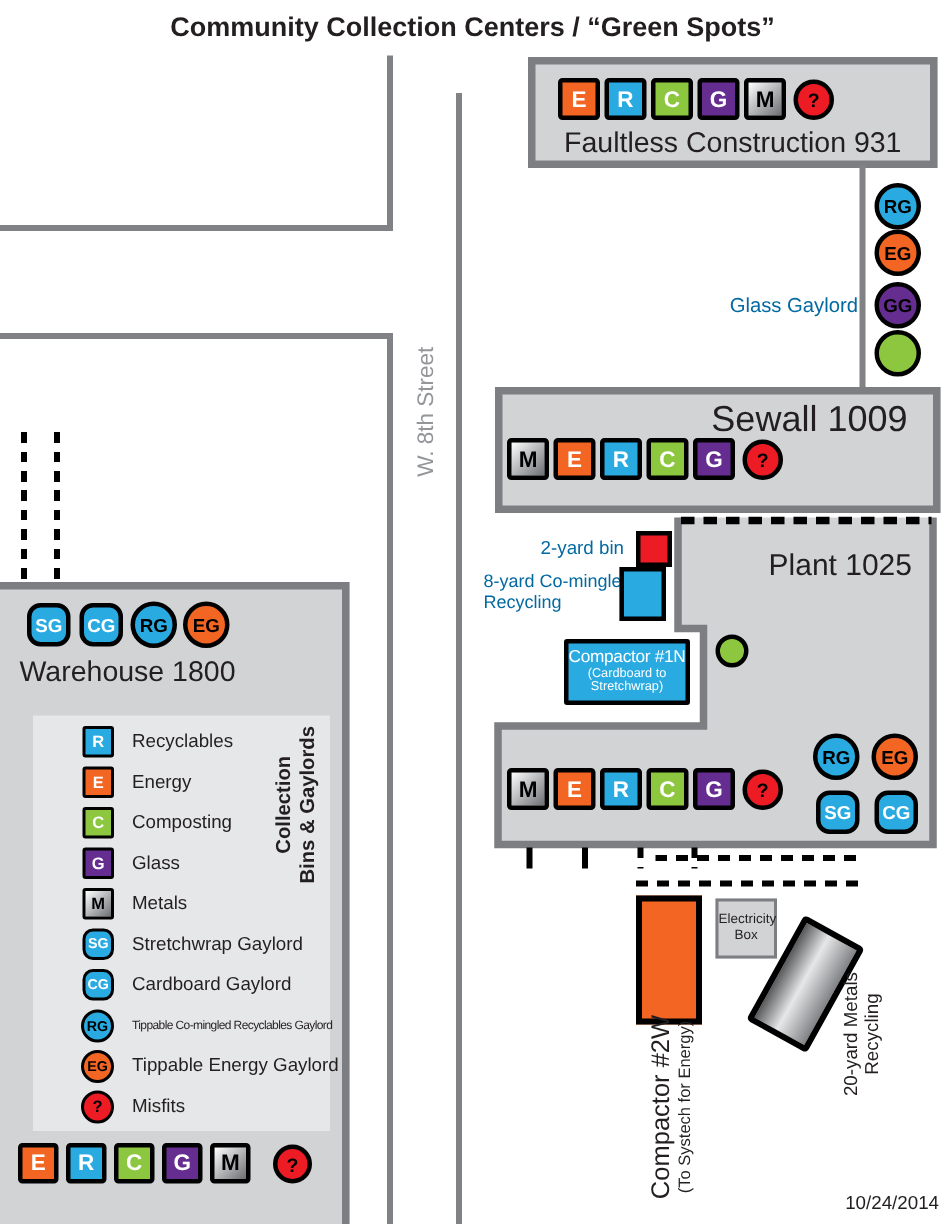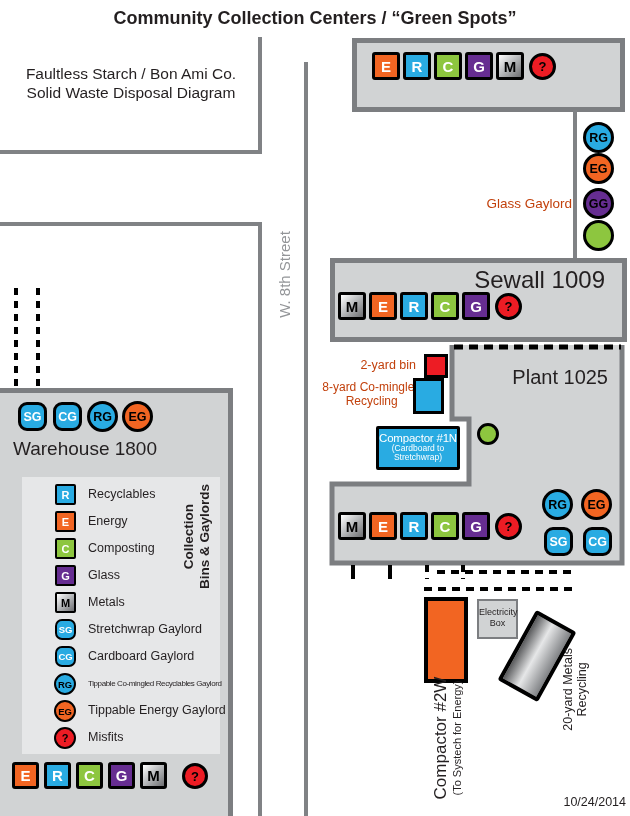--- a/index.html
+++ b/index.html
@@ -22,21 +22,21 @@
   .bg-e{background:#f26522;} .bg-r{background:#29abe2;} .bg-c{background:#8dc63f;}
   .bg-g{background:#662d91;} .bg-red{background:#ed1c24;}
   .bg-m{background:linear-gradient(135deg,#ffffff 0%,#bcbec0 45%,#6d6e71 100%);}
   .licon{position:absolute;width:21px;height:21px;border:2px solid #000;border-radius:2px;
          box-sizing:border-box;display:flex;align-items:center;justify-content:center;
          color:#fff;font-weight:bold;font-size:11px;}
   .licon.rsq{border-radius:7px;font-size:9.5px;}
   .licon.ci{border-radius:50%;color:#000;font-size:9.5px;width:22px;height:22px;}
   .ltext{position:absolute;left:88px;font-size:12.5px;color:#231f20;white-space:nowrap;}
   .lbl{position:absolute;font-size:13px;color:#231f20;white-space:nowrap;}
-  .rlbl{position:absolute;font-size:13.5px;color:#c2410c;white-space:nowrap;text-align:center;}
+  .rlbl{position:absolute;font-size:13.5px;color:#0369a1;white-space:nowrap;text-align:left;}
   .hdash{position:absolute;height:4px;background:repeating-linear-gradient(90deg,#000 0 8px,transparent 8px 14px);}
   .vdash{position:absolute;width:4px;background:repeating-linear-gradient(180deg,#000 0 7px,transparent 7px 13px);}
   .tick{position:absolute;width:4px;height:14px;background:#000;}
   .rot{transform:rotate(-90deg);}
 </style>
 </head>
 <body>
 
 <div id="canvas">
 
@@ -47,32 +47,29 @@
   </svg>
 
   <div class="sline" style="left:258px;top:37px;width:4px;height:117px"></div>
   <div class="sline" style="left:0;top:150px;width:262px;height:4px"></div>
   <div class="sline" style="left:0;top:222px;width:262px;height:4px"></div>
   <div class="sline" style="left:258px;top:222px;width:4px;height:594px"></div>
   <div class="sline" style="left:304px;top:62px;width:4px;height:754px"></div>
   <div class="abs rot" style="left:239px;top:266px;width:90px;text-align:center;font-size:15px;color:#939598">W. 8th Street</div>
 
   <div class="abs" style="left:0;top:8px;width:630px;text-align:center;font-size:18px;font-weight:bold">Community Collection Centers / “Green Spots”</div>
-  <div class="abs" style="left:0;top:64px;width:262px;text-align:center;font-size:15.5px;line-height:1.25">
-    <div>Faultless Starch / Bon Ami Co.</div>
-    <div>Solid Waste Disposal Diagram</div>
-  </div>
 
   <div class="bbox" style="left:352px;top:38px;width:273px;height:74px"></div>
   <span class="badge bg-e" style="left:372px;top:52px">E</span>
   <span class="badge bg-r" style="left:403px;top:52px">R</span>
   <span class="badge bg-c" style="left:434px;top:52px">C</span>
   <span class="badge bg-g" style="left:465px;top:52px">G</span>
   <span class="badge bg-m metal" style="left:496px;top:52px">M</span>
   <span class="qcircle" style="left:529px;top:53px">?</span>
+  <div class="abs" style="left:352px;top:85px;width:273px;text-align:center;font-size:19px">Faultless Construction 931</div>
 
   <div class="sline" style="left:573px;top:110px;width:4px;height:148px"></div>
   <span class="gay round bg-r" style="left:583px;top:122px">RG</span>
   <span class="gay round bg-e" style="left:583px;top:153px">EG</span>
   <span class="gay round bg-g" style="left:583px;top:188px">GG</span>
   <span class="gay round bg-c" style="left:583px;top:220px"></span>
   <div class="rlbl" style="right:58px;top:196px">Glass Gaylord</div>
 
   <div class="bbox" style="left:330px;top:258px;width:297px;height:84px"></div>
   <div class="abs" style="right:25px;top:266px;font-size:24px">Sewall 1009</div>

